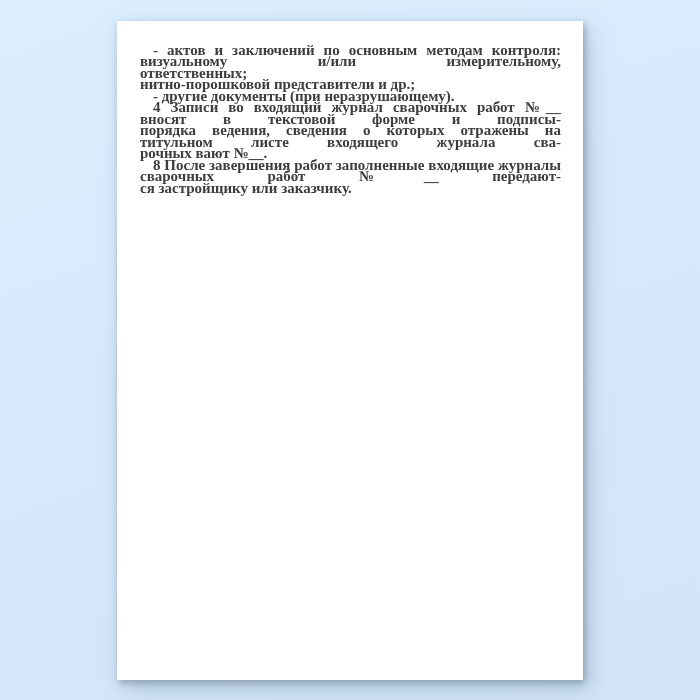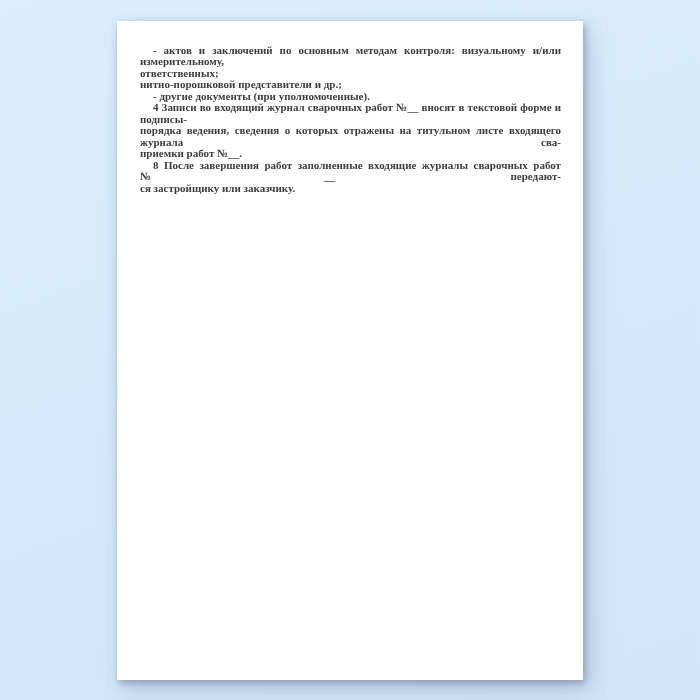--- a/index.html
+++ b/index.html
@@ -28,21 +28,21 @@
     box-shadow:
       2px 3px 7px rgba(100, 120, 145, 0.55),
       7px 10px 22px rgba(118, 140, 166, 0.35);
   }
   .textblock {
     width: 100%;
   }
   .ln {
     font-family: "Liberation Serif", "DejaVu Serif", serif;
     font-weight: 700;
-    font-size: 11px;
+    font-size: 15px;
     line-height: 11.5px;
     color: #3f3d3c;
     text-align: left;
     white-space: normal;
     hyphens: none;
   }
   .ln.indent {
     text-indent: 13px;
   }
   .ln.just {
@@ -52,21 +52,21 @@
 </style>
 </head>
 <body>
 
 <div class="backdrop">
   <div class="page">
     <div class="textblock">
       <div class="ln indent just">- актов и заключений по основным методам контроля: визуальному и/или измерительному,</div>
       <div class="ln">ответственных;</div>
       <div class="ln">нитно-порошковой представители и др.;</div>
-      <div class="ln indent">- другие документы (при уполномоченные).</div>
+      <div class="ln indent">- другие документы (при неразрушающему).</div>
       <div class="ln indent just">4 Записи во входящий журнал сварочных работ №__ вносят в текстовой форме и подписы-</div>
       <div class="ln just">порядка ведения, сведения о которых отражены на титульном листе входящего журнала сва-</div>
-      <div class="ln">приемки работ №__.</div>
+      <div class="ln">рочных вают №__.</div>
       <div class="ln indent just">8 После завершения работ заполненные входящие журналы сварочных работ №__ передают-</div>
       <div class="ln">ся застройщику или заказчику.</div>
     </div>
   </div>
 </div>
 
 </body></html>

